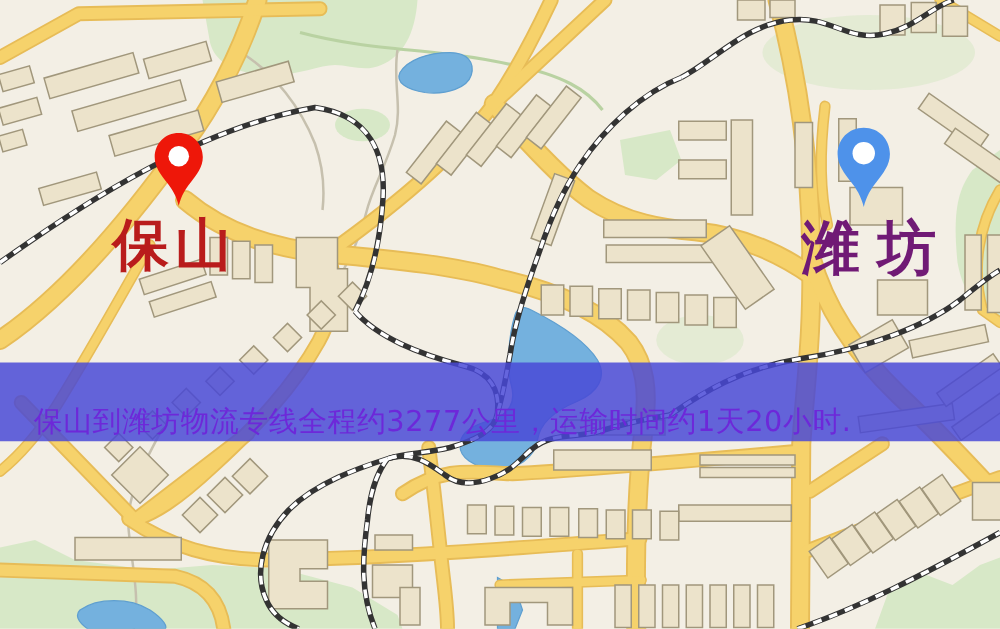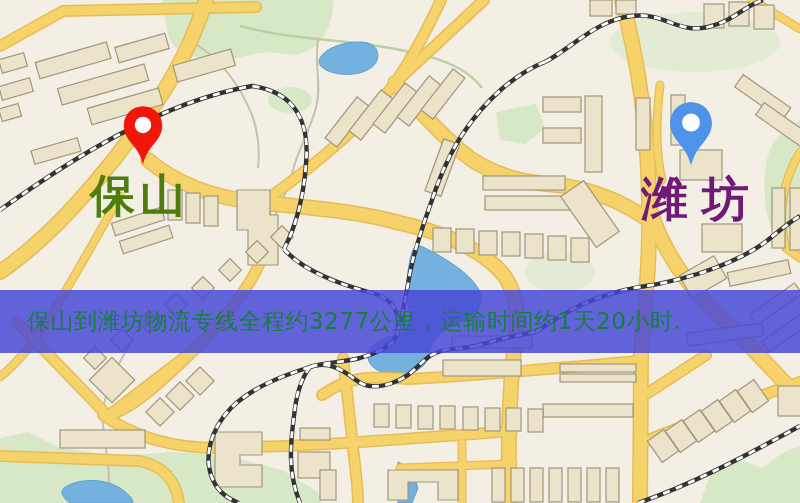--- a/index.html
+++ b/index.html
@@ -289,31 +289,31 @@
           <use href="#w5"></use>
         <use href="#w6"></use>
           <use href="#w7"></use>
           <use href="#w8"></use>
           <use href="#w9"></use>
           <use href="#w10"></use>
       </g>
     </g>
   </svg>
 
-  <div class="banner" style="background: rgba(72, 72, 214, 0.84); color: #15803d;">
+  <div class="banner" style="background: rgba(72, 72, 214, 0.84); color: #6d28d9; align-items: flex-end;">
     <span class="banner-text">保山到潍坊物流专线全程约3277公里，运输时间约1天20小时.</span>
   </div>
 
   <div class="marker" style="left:121px;top:104px;">
     <svg width="44" height="64" viewBox="0 0 40 56">
       <path d="M20 1 C10 1 2.5 8.7 2.5 18.6 C2.5 26 7 31.5 11.5 37.2 C15 41.6 18.2 46.5 20 54 C21.8 46.5 25 41.6 28.5 37.2 C33 31.5 37.5 26 37.5 18.6 C37.5 8.7 30 1 20 1 Z" fill="#ee1709"></path>
       <circle cx="20" cy="18" r="7.5" fill="#ffffff"></circle>
     </svg>
   </div>
-  <div class="city-label" id="origin-label" style="color: #4d7c0f;">保山</div>
+  <div class="city-label" id="origin-label" style="color: #b91c1c;">保山</div>
 
   <div class="marker" style="left:666px;top:101px;">
     <svg width="50" height="67" viewBox="0 0 40 56">
       <path d="M20 1 C10 1 2.5 8.7 2.5 18.6 C2.5 26 7 31.5 11.5 37.2 C15 41.6 18.2 46.5 20 54 C21.8 46.5 25 41.6 28.5 37.2 C33 31.5 37.5 26 37.5 18.6 C37.5 8.7 30 1 20 1 Z" fill="#4e92ea"></path>
       <circle cx="20" cy="18" r="7.5" fill="#ffffff"></circle>
     </svg>
   </div>
   <div class="city-label" id="destination-label" style="color: #701a75;">潍坊</div>
 
 </div>

